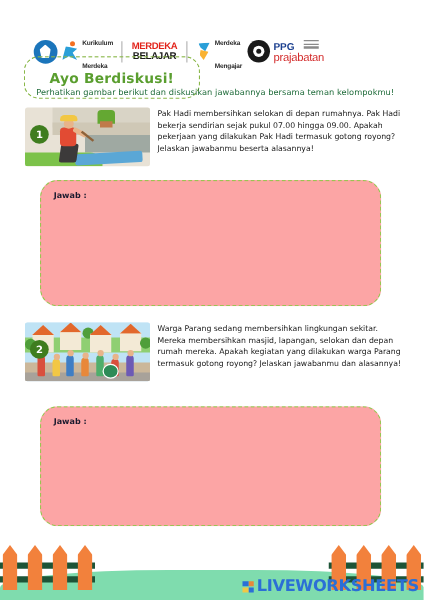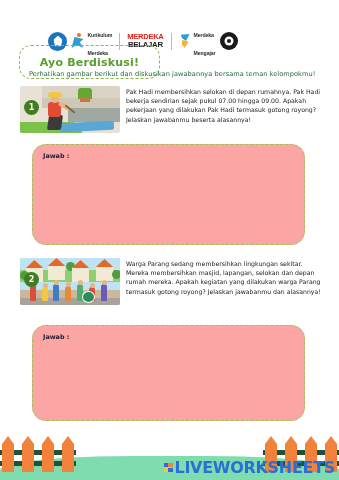--- a/index.html
+++ b/index.html
@@ -391,21 +391,21 @@
     grid-template-rows: 1fr 1fr;
     gap: 0.6px;
   }
   .wm-icon i { display:block; }
   .wm-icon i:nth-child(1){ background:#2b6fd6; }
   .wm-icon i:nth-child(2){ background:#e8883a; }
   .wm-icon i:nth-child(3){ background:#f2c744; }
   .wm-icon i:nth-child(4){ background:#2b6fd6; }
   .wm-text {
     font-family: "DejaVu Sans", sans-serif;
-    font-size: 16px;
+    font-size: 13px;
     font-weight: bold;
     color: #2b6fd6;
     letter-spacing: -0.3px;
   }
 </style>
 </head>
 <body>
 
 <div class="logo-strip">
 
@@ -439,20 +439,27 @@
       <span class="mm-bot"></span>
     </span>
     <span>
       <span class="km-text">Merdeka</span><br>
       <span class="km-text">Mengajar</span>
     </span>
   </div>
 
   <div class="logo-group">
     <span class="ppg-gear"></span>
+    <span class="ppg-text">
+      <span>
+        <span class="ppg-line1">PPG</span>
+        <span class="ppg-flag"><i></i><i></i><i></i></span>
+      </span>
+      <span class="ppg-line2">prajabatan</span>
+    </span>
   </div>
 
 </div>
 
 <div class="title-pill">
   <span class="title-text">Ayo Berdiskusi!</span>
 </div>
 
 <div class="instruction">Perhatikan gambar berikut dan diskusikan jawabannya bersama teman kelompokmu!</div>
 

